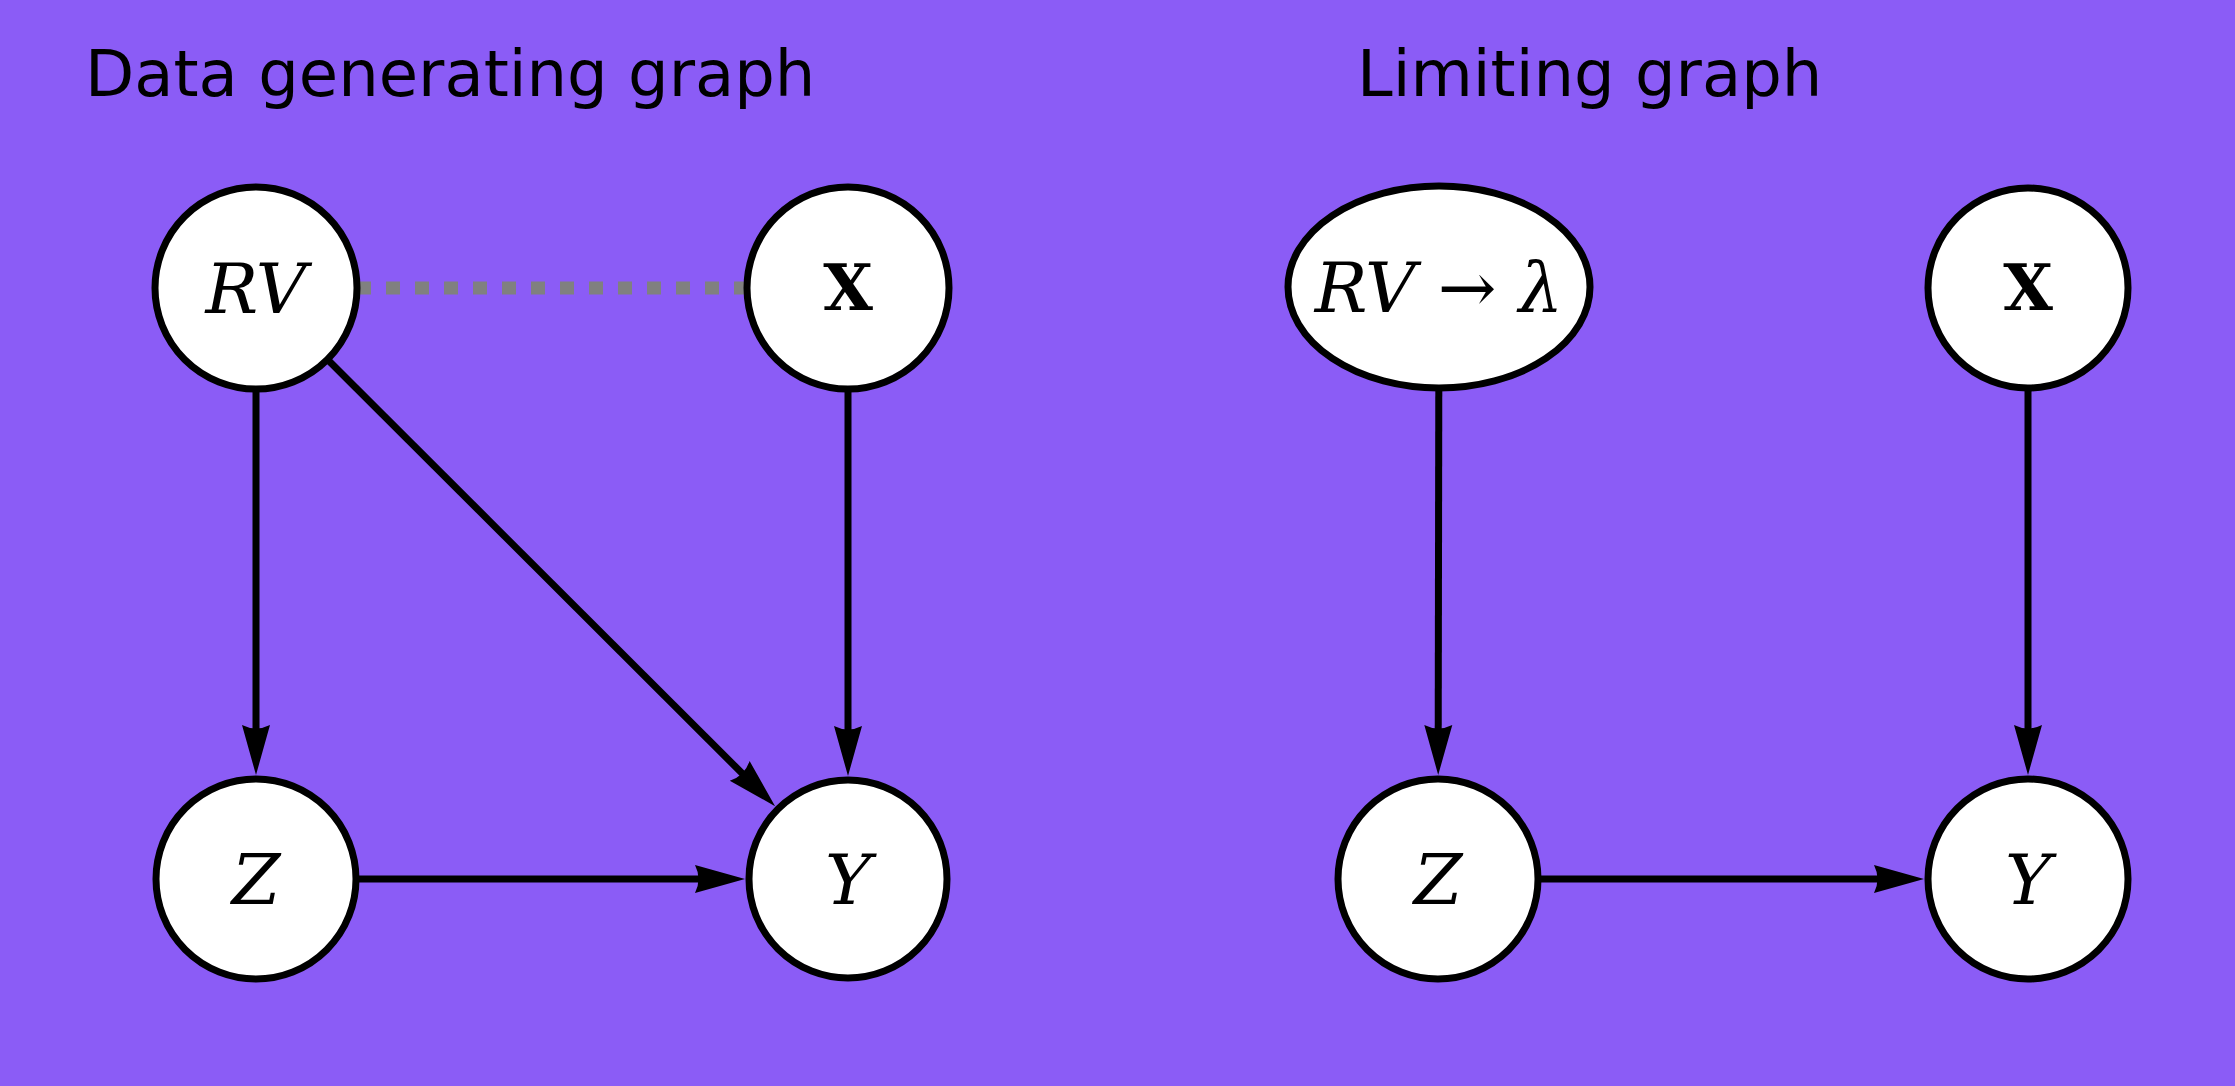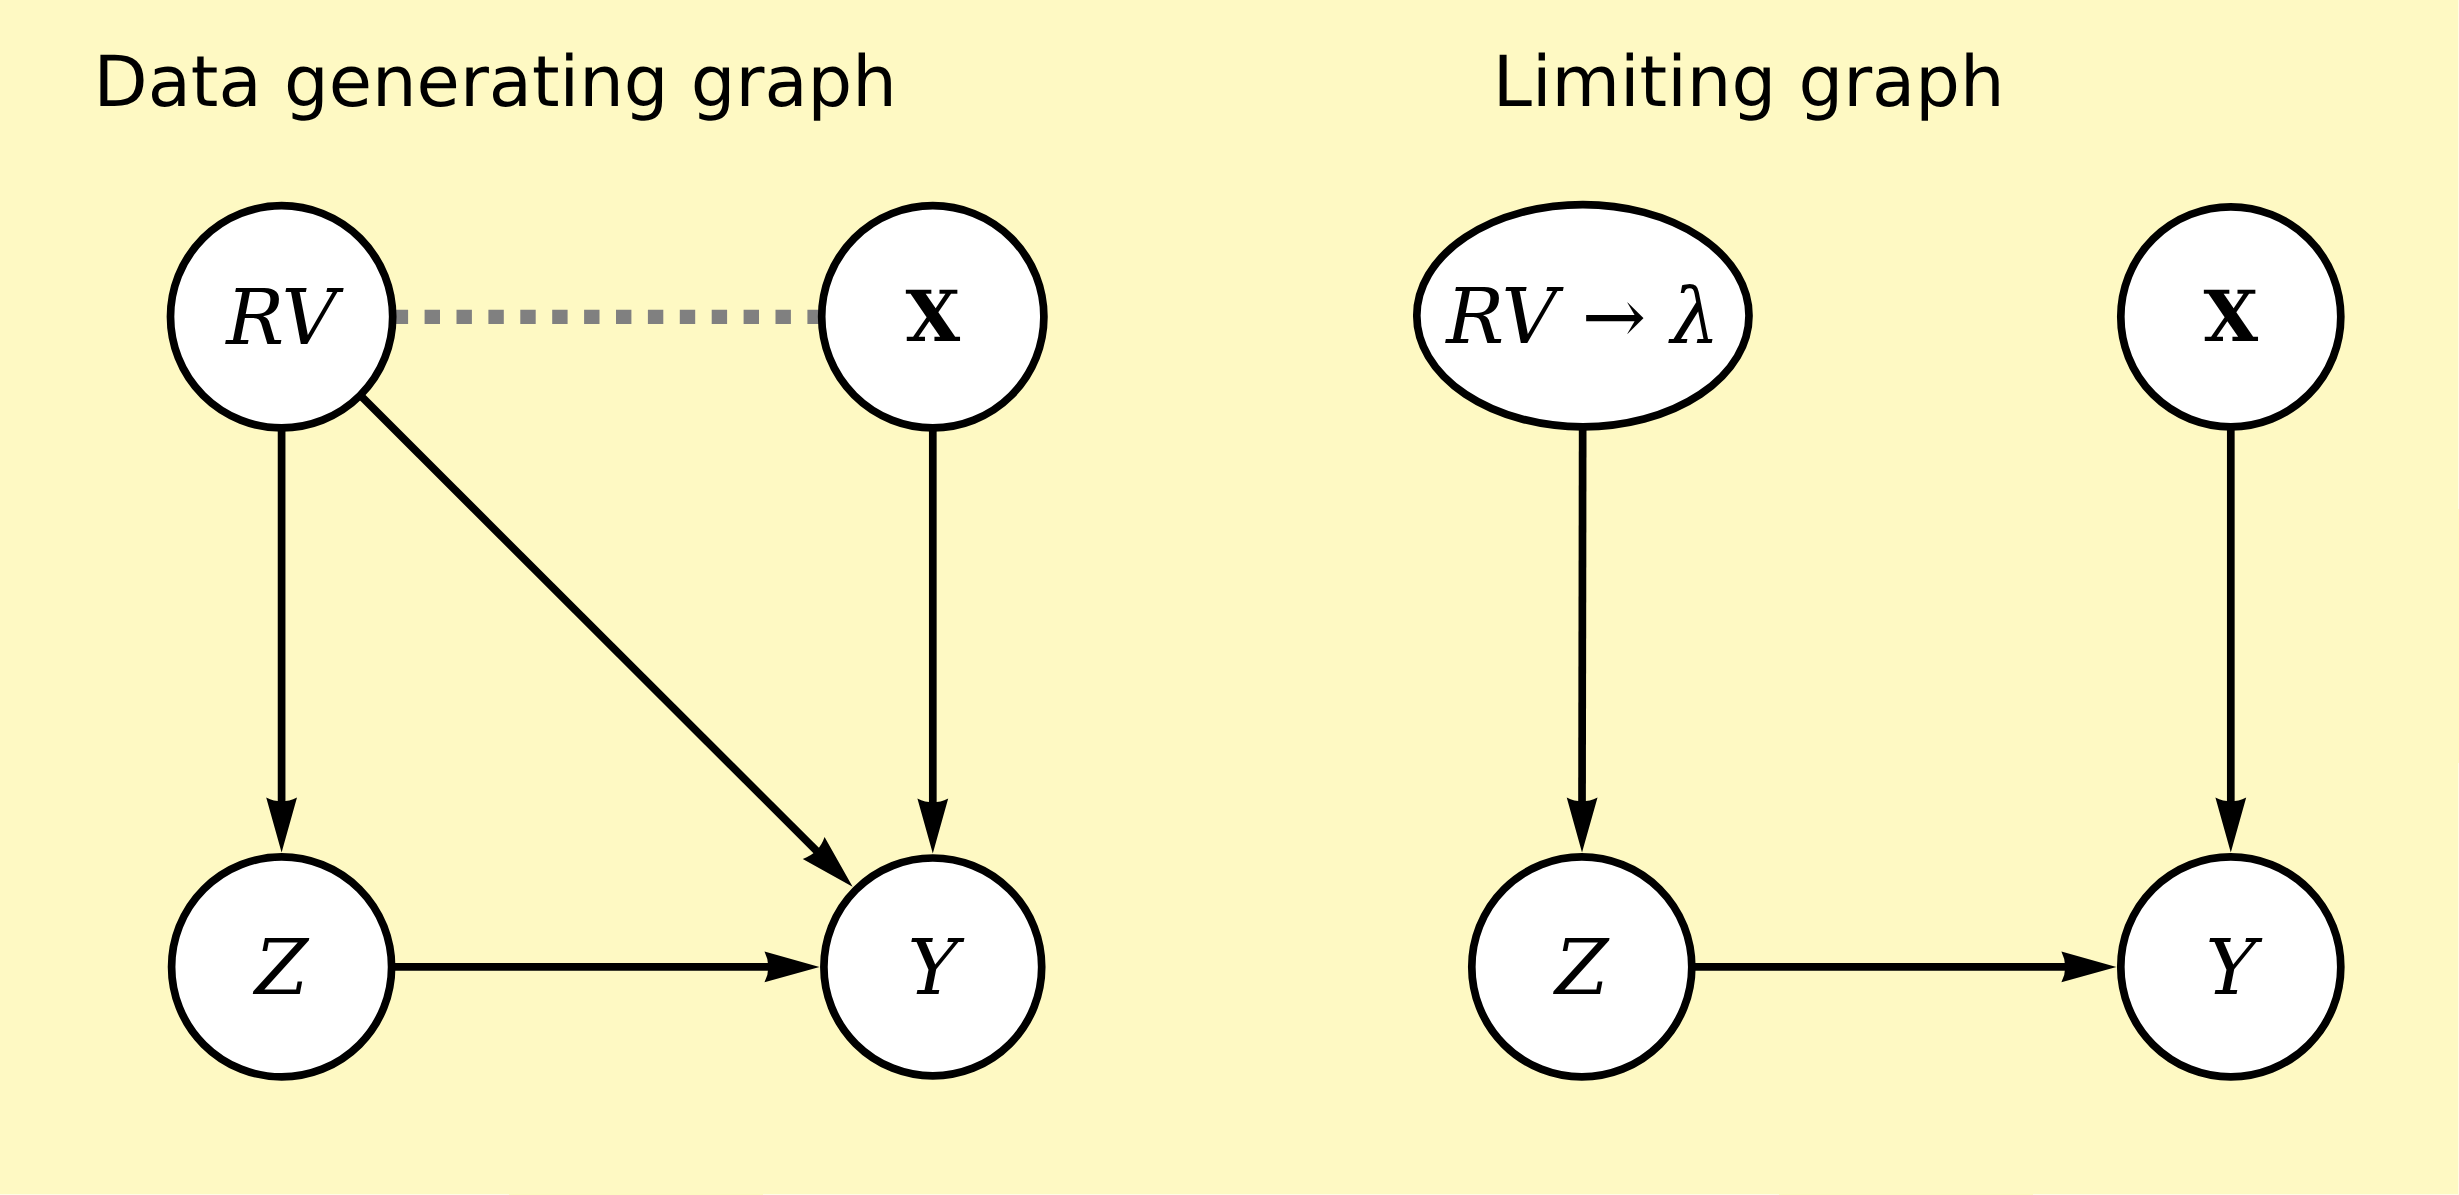--- a/index.html
+++ b/index.html
@@ -4,21 +4,21 @@
 <style>
   html, body {
     margin: 0;
     padding: 0;
     background: #ffffff;
   }
   .stage {
     width: 2235px;
     height: 1086px;
     position: relative;
-    background: #fef9c3;
+    background: #8b5cf6;
   }
   svg { display: block; }
   .title {
     font-family: "DejaVu Sans", "Liberation Sans", sans-serif;
     font-size: 64px;
     fill: #000000;
   }
   .node-shape {
     fill: #ffffff;
     stroke: #000000;

